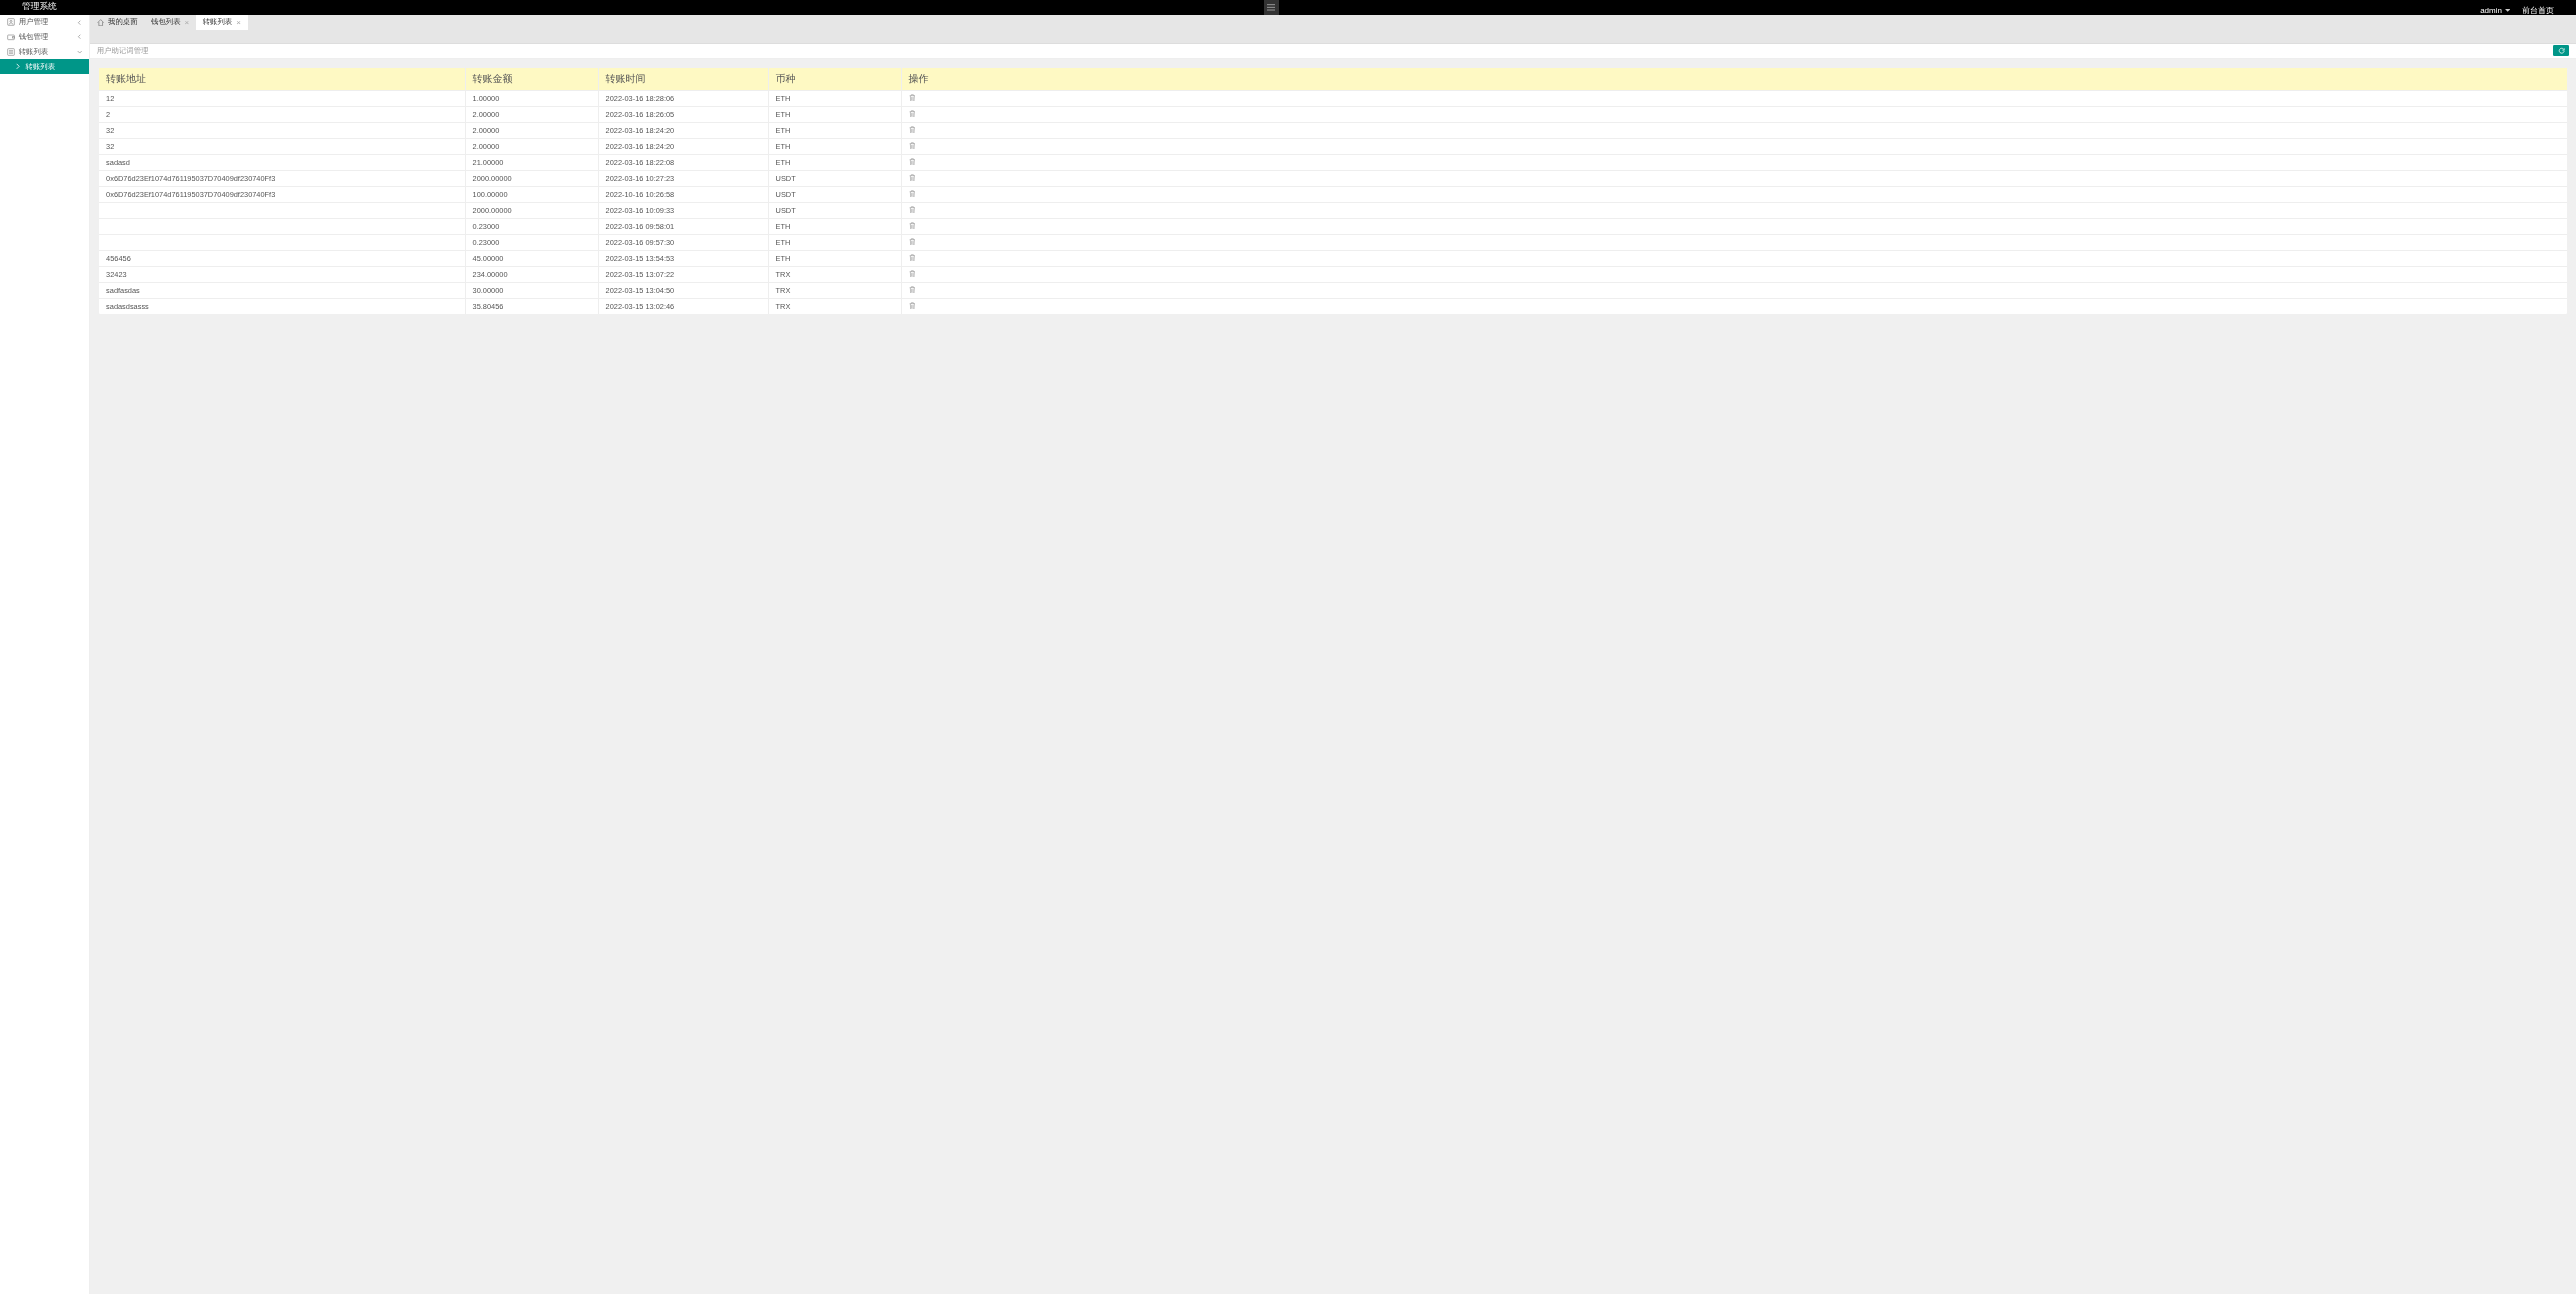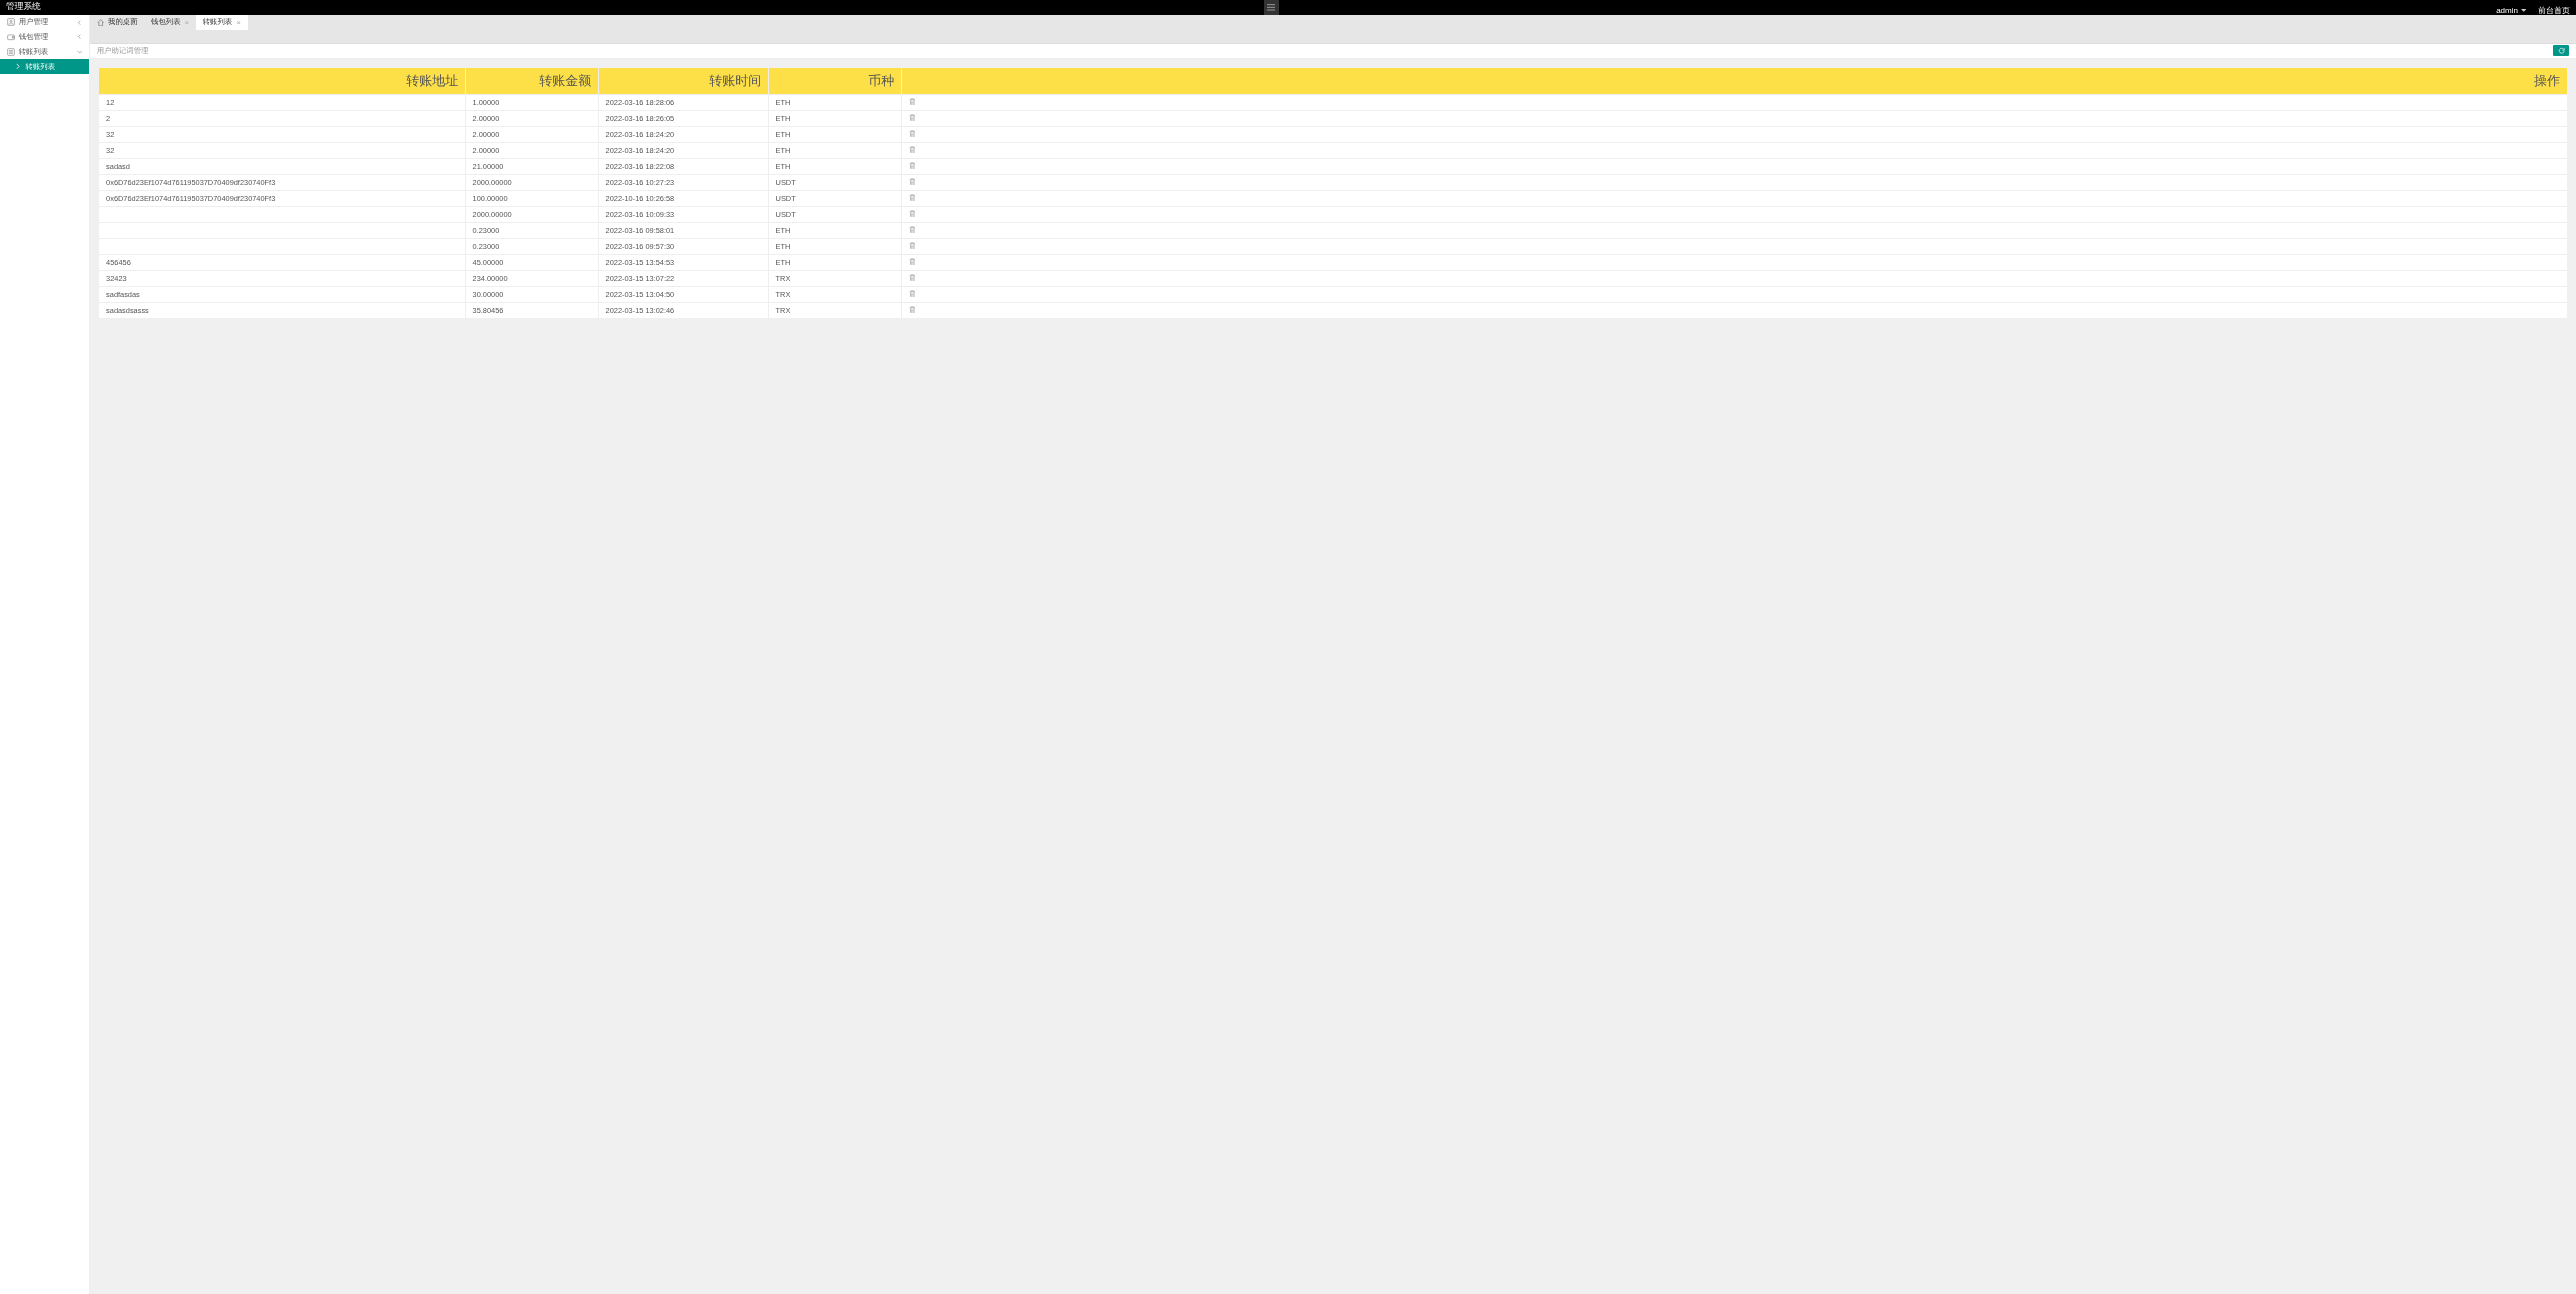--- a/index.html
+++ b/index.html
@@ -1,18 +1,18 @@
 <!DOCTYPE html>
 <html style="font-size:10.7px"><head>
 <meta charset="utf-8">
 <style>
 * { margin: 0; padding: 0; box-sizing: border-box; }
 body { font-family: "Helvetica Neue", Helvetica, "PingFang SC", "Microsoft YaHei", Arial, sans-serif; font-size: 8px; background: #f0f0f0; color: #333; }
 
-.topbar { height: 14.8px; background: #000; display: flex; align-items: center; padding: 0 6px; color: #fff; }
+.topbar { height: 14.8px; background: #000; display: flex; align-items: center; padding: 0 22px; color: #fff; }
 .topbar .title { font-size: 8.7px; margin-right: auto; }
 .topbar .menu-toggle { width: 14.8px; height: 14.8px; background: #333; display: flex; align-items: center; justify-content: center; margin-left: 5.4px; cursor: pointer; }
 .topbar .menu-toggle svg { stroke: #ccc; }
 .topbar .right { display: flex; gap: 12px; margin-left: auto; margin-top: 6px; }
 .topbar .user { display: flex; align-items: center; gap: 2.7px; cursor: pointer; }
 .topbar .link { cursor: pointer; }
 
 .layout { display: flex; height: calc(100vh - 14.8px); }
 
 .sidebar { width: 90px; background: #fff; border-right: 0.7px solid #eee; }
@@ -34,21 +34,21 @@
 .tab .close { color: #aaa; font-size: 8px; cursor: pointer; }
 
 .toolbar { height: 14.8px; background: #fff; display: flex; align-items: center; padding: 0 6.7px; border-bottom: 0.7px solid #eee; }
 .toolbar .crumb { color: #999; font-size: 7.4px; flex: 1; }
 .toolbar .refresh { width: 16px; height: 10.7px; background: #009688; border-radius: 1.3px; display: flex; align-items: center; justify-content: center; cursor: pointer; }
 .toolbar .refresh svg { stroke: #fff; }
 
 .content { flex: 1; padding: 9.4px; overflow: auto; }
 .card { background: #fff; border-radius: 1.3px; }
 table { width: 100%; border-collapse: collapse; }
-th { background: #fde047; text-align: right; font-weight: normal; color: #555; font-size: 13px; padding: 4px 6.7px; height: 16px; }
+th { background: #fef9c3; text-align: left; font-weight: normal; color: #555; font-size: 10px; padding: 4px 6.7px; height: 16px; }
 td { font-size: 7.4px; color: #555; padding: 0 6.7px; height: 16px; border-top: 0.7px solid #eee; }
 th + th, td + td { border-left: 0.7px solid #eee; }
 .del-icon { cursor: pointer; }
 .del-icon svg { stroke: #888; fill: none; }
 
 .col-address { width: 366px; }
 .col-amount { width: 133px; }
 .col-time { width: 170px; }
 .col-coin { width: 133px; }
 .col-op { width: auto; }

